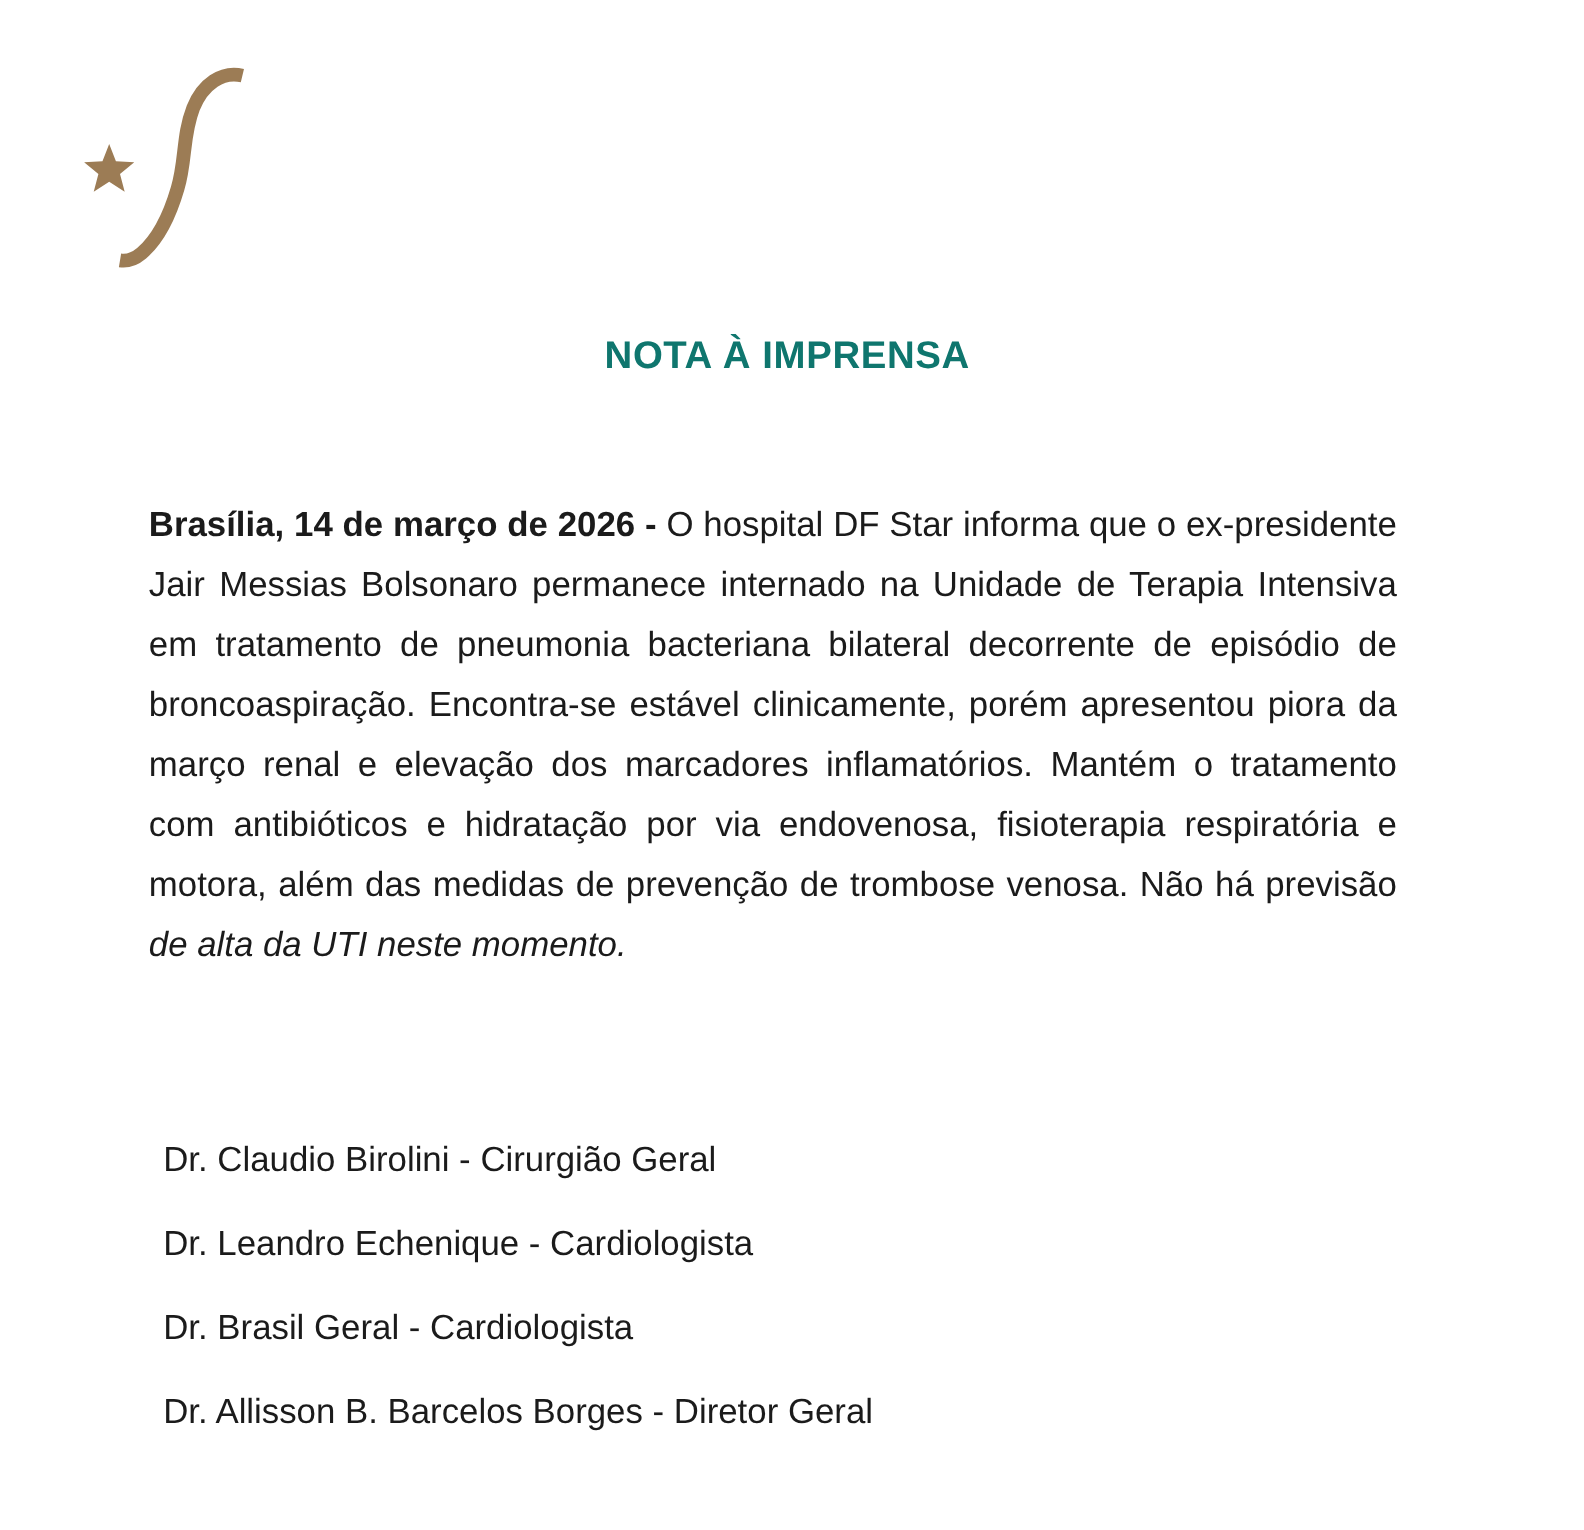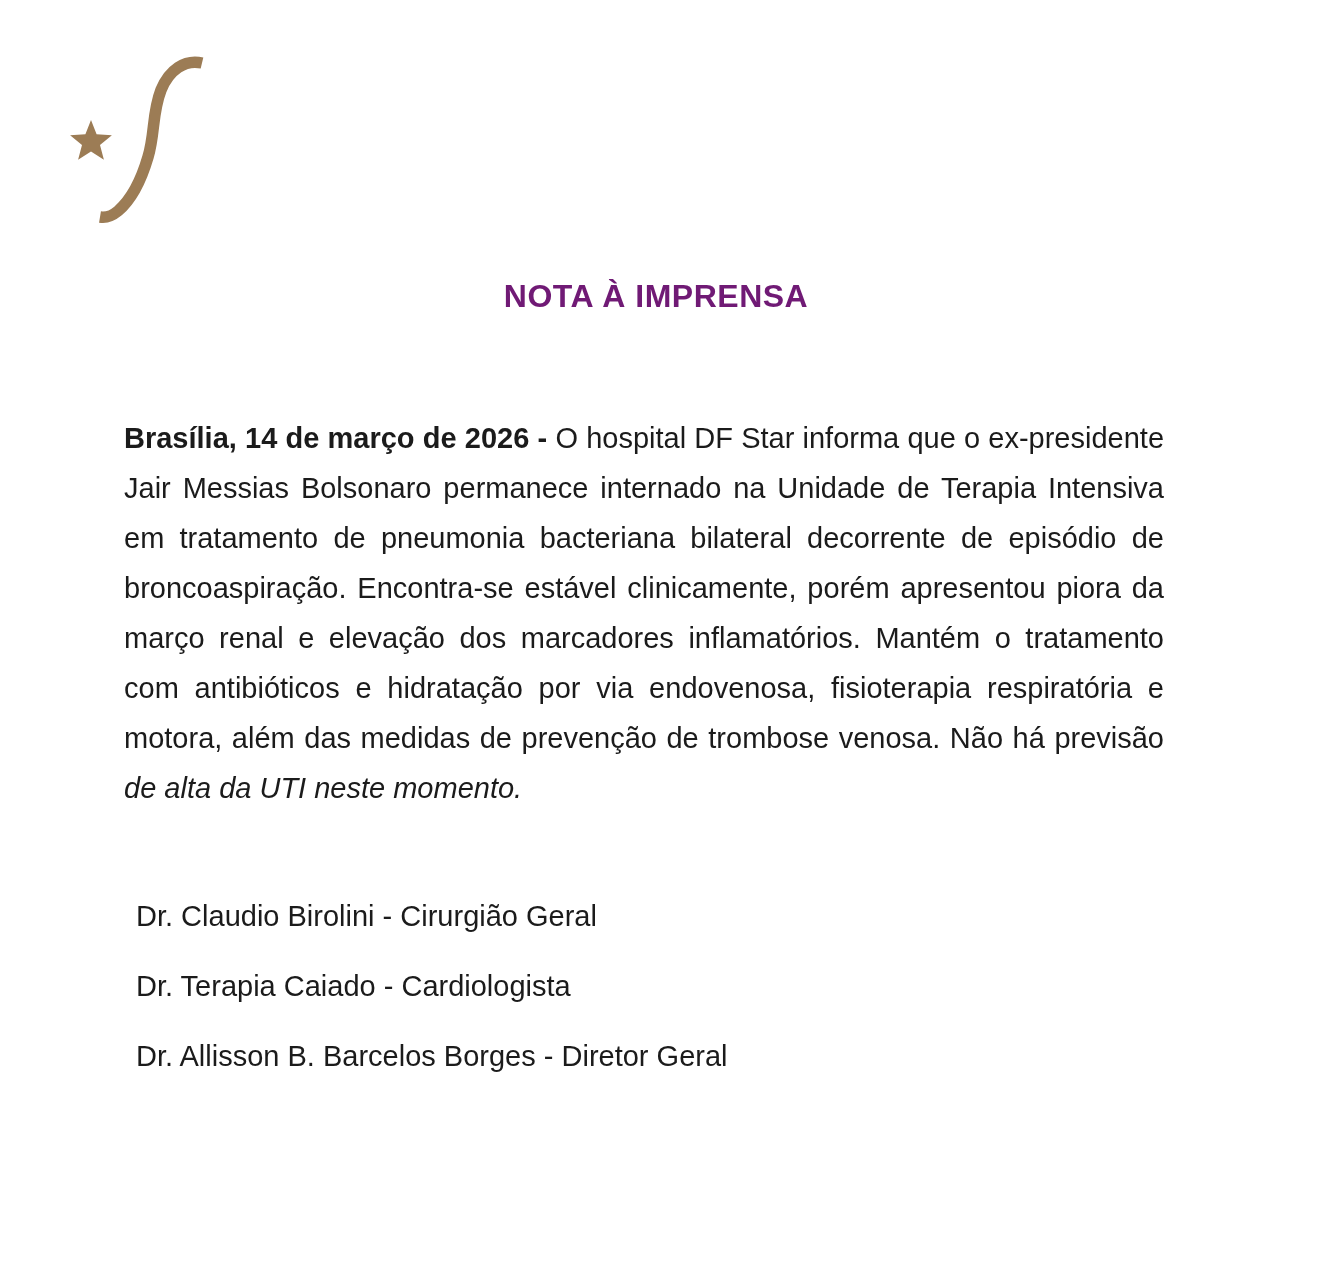--- a/index.html
+++ b/index.html
@@ -24,21 +24,21 @@
     height: 200px;
   }
   .doc-title {
     position: absolute;
     left: 136px;
     top: 276px;
     width: 1040px;
     text-align: center;
     font-size: 32px;
     font-weight: bold;
-    color: #701a75;
+    color: #0f766e;
     line-height: 40px;
     letter-spacing: 0.5px;
     white-space: nowrap;
   }
   .body-text {
     position: absolute;
     left: 124px;
     top: 413px;
     width: 1040px;
     font-size: 29px;
@@ -52,21 +52,21 @@
   .body-line.last {
     text-align-last: left;
     font-style: italic;
   }
   .lead-bold {
     font-weight: bold;
   }
   .signatories {
     position: absolute;
     left: 136px;
-    top: 891px;
+    top: 942px;
     width: 1100px;
   }
   .signatory {
     font-size: 29px;
     line-height: 50px;
     margin-bottom: 20px;
     white-space: nowrap;
   }
 </style>
 </head>
@@ -89,17 +89,18 @@
     <div class="body-line">em tratamento de pneumonia bacteriana bilateral decorrente de episódio de</div>
     <div class="body-line">broncoaspiração. Encontra-se estável clinicamente, porém apresentou piora da</div>
     <div class="body-line">março renal e elevação dos marcadores inflamatórios. Mantém o tratamento</div>
     <div class="body-line">com antibióticos e hidratação por via endovenosa, fisioterapia respiratória e</div>
     <div class="body-line">motora, além das medidas de prevenção de trombose venosa. Não há previsão</div>
     <div class="body-line last">de alta da UTI neste momento.</div>
   </div>
 
   <div class="signatories">
     <div class="signatory">Dr. Claudio Birolini - Cirurgião Geral</div>
-    <div class="signatory">Dr. Terapia Caiado - Cardiologista</div>
+    <div class="signatory">Dr. Leandro Echenique - Cardiologista</div>
+    <div class="signatory">Dr. Brasil Geral - Cardiologista</div>
     <div class="signatory">Dr. Allisson B. Barcelos Borges - Diretor Geral</div>
   </div>
 
 </div>
 
 </body></html>

